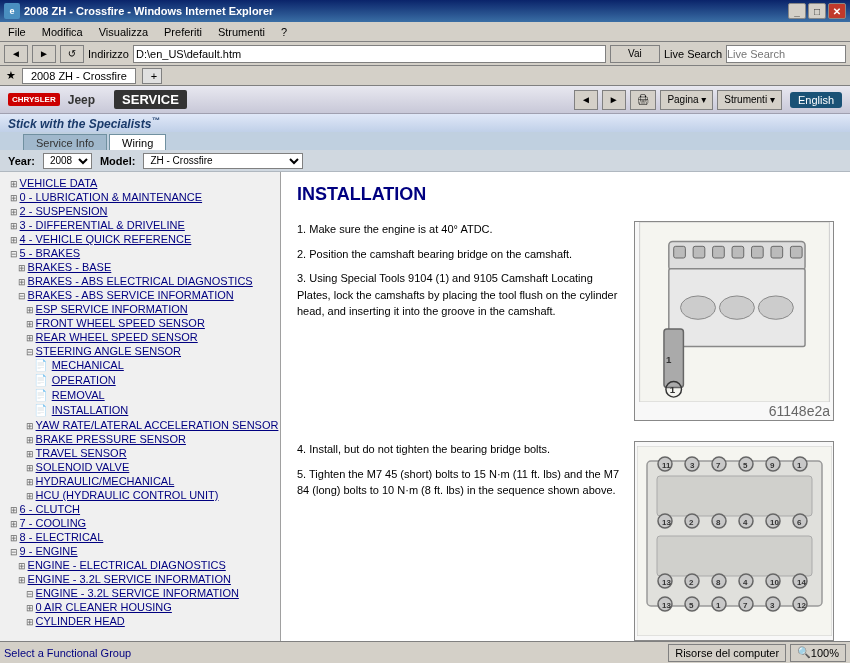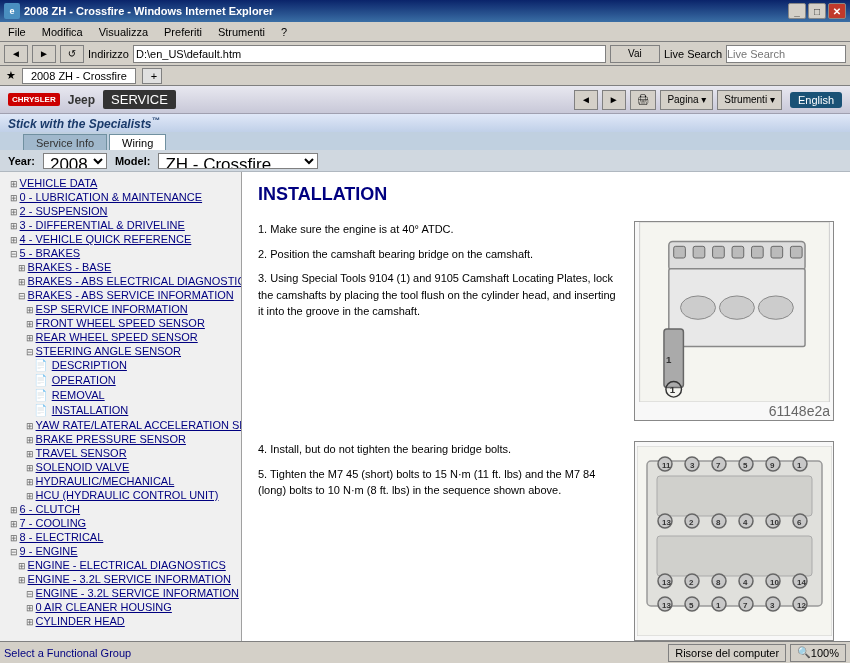--- a/index.html
+++ b/index.html
@@ -115,23 +115,24 @@
       font-weight: bold;
       padding: 2px 4px;
       border-radius: 2px;
       display: flex; align-items: center; gap: 2px;
     }
     .jeep-text { font-weight: bold; font-size: 12px; color: #333; }
     .service-badge {
       background: #333;
       color: white;
       font-size: 13px;
-      font-weight: normal;
+      font-weight: bold;
       padding: 2px 8px;
       border-radius: 2px;
+      margin-left: 11px;
     }
     .spacer { flex: 1; }
     .english-btn {
       background: #1a5276;
       color: white;
       font-size: 11px;
       padding: 2px 8px;
       border-radius: 3px;
     }
 
@@ -178,35 +179,35 @@
       display: flex;
       align-items: center;
       padding: 0 8px;
       gap: 8px;
       border-bottom: 1px solid #b0b8c0;
     }
     .year-label, .model-label { font-size: 11px; font-weight: bold; }
     .year-select, .model-select {
       height: 16px;
       border: 1px solid #808080;
-      font-size: 17px;
+      font-size: 10px;
       padding: 0 2px;
       background: white;
     }
 
     
     .main-area {
       display: flex;
       height: calc(663px - 22px - 20px - 24px - 20px - 28px - 18px - 18px - 22px - 22px);
       background: #c0c0c0;
     }
 
     
     .left-panel {
-      width: 242px;
+      width: 281px;
       background: #f0f0f0;
       border-right: 1px solid #a0a0a0;
       overflow-y: auto;
       overflow-x: hidden;
       font-size: 11px;
       flex-shrink: 0;
     }
     .left-panel::-webkit-scrollbar { width: 12px; }
     .left-panel::-webkit-scrollbar-track { background: #d4d0c8; }
     .left-panel::-webkit-scrollbar-thumb { background: #a0a0a0; border: 1px solid #808080; }
@@ -424,21 +425,21 @@
       <div class="tree-item tree-indent-3">
         <span class="expand-icon">⊞</span><span class="link-text">FRONT WHEEL SPEED SENSOR</span>
       </div>
       <div class="tree-item tree-indent-3">
         <span class="expand-icon">⊞</span><span class="link-text">REAR WHEEL SPEED SENSOR</span>
       </div>
       <div class="tree-item tree-indent-3">
         <span class="expand-icon">⊟</span><span class="link-text">STEERING ANGLE SENSOR</span>
       </div>
       <div class="tree-item tree-indent-4">
-        <span style="margin-right:4px;">📄</span><span class="link-text">DESCRIPTION</span>
+        <span style="margin-right:4px;">📄</span><span class="link-text">MECHANICAL</span>
       </div>
       <div class="tree-item tree-indent-4">
         <span style="margin-right:4px;">📄</span><span class="link-text">OPERATION</span>
       </div>
       <div class="tree-item tree-indent-4">
         <span style="margin-right:4px;">📄</span><span class="link-text">REMOVAL</span>
       </div>
       <div class="tree-item tree-indent-4">
         <span style="margin-right:4px;">📄</span><span class="link-text">INSTALLATION</span>
       </div>

